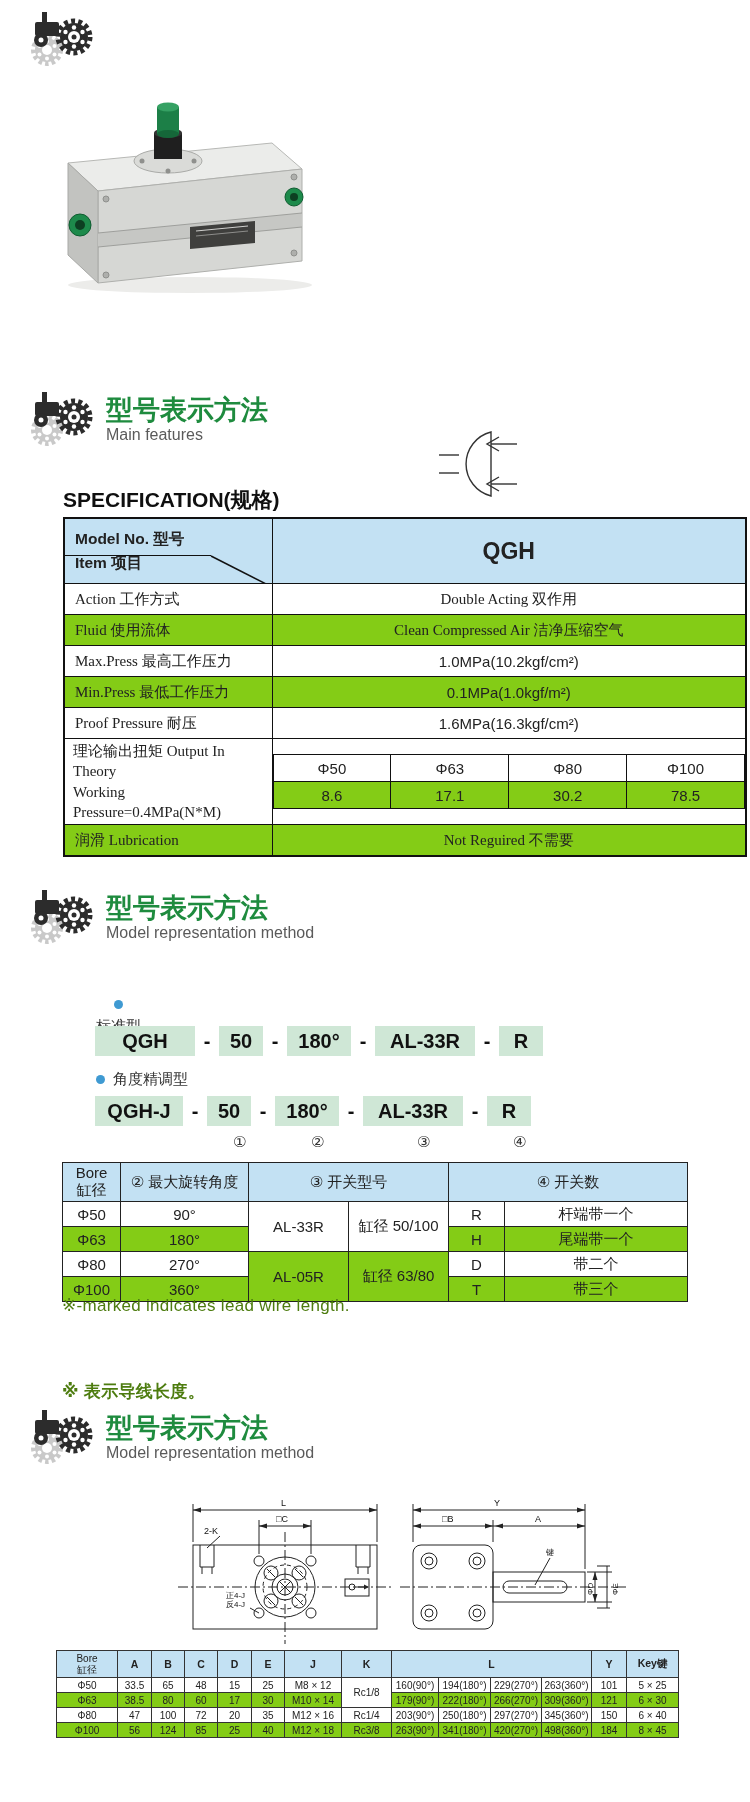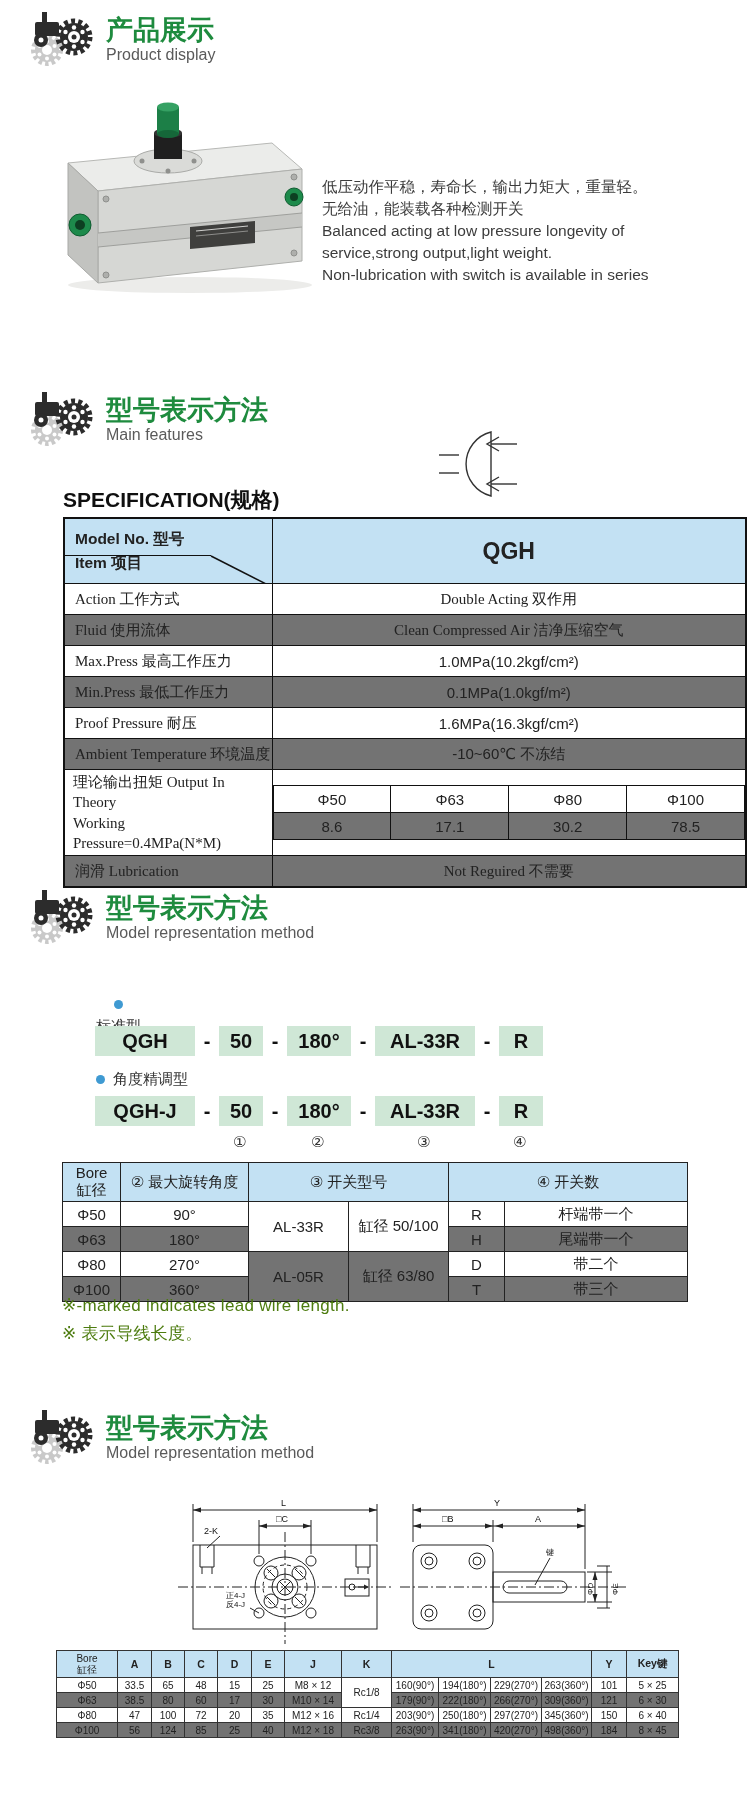--- a/index.html
+++ b/index.html
@@ -13,21 +13,21 @@
   .sec-sub{font-size:16px;color:#5a5a5a;margin-top:2px;}
   
   .desc{position:absolute;left:322px;top:176px;width:424px;font-size:15.5px;line-height:22px;color:#3c3c3c;font-weight:500;}
   
   .spec-heading{position:absolute;left:63px;top:486px;font-size:21px;font-weight:bold;color:#0f0f0f;}
   table.spec{position:absolute;left:63px;top:517px;width:682px;border-collapse:collapse;table-layout:fixed;border:2px solid #111;}
   table.spec td{border:1px solid #111;height:28px;font-size:15px;overflow:hidden;}
   table.spec .lbl{padding:0 0 0 10px;}
   table.spec .val{text-align:center;}
   .serif{font-family:"Liberation Serif","DejaVu Serif",serif;}
-  .g{background:#737373;} .w{background:#fff;}
+  .g{background:#84cc16;} .w{background:#fff;}
   .sp-head td{background:#c3e1f3;}
   .sp-head .head-right{font-size:23px;font-weight:bold;text-align:center;}
   .hl{position:relative;height:56px;}
   .hl .r1,.hl .r2{position:absolute;left:0;right:0;height:32px;line-height:32px;padding-left:10px;font-weight:bold;font-size:15.5px;}
   .hl .r1{top:0;} .hl .r2{bottom:0;}
   .hl .divider{position:absolute;top:32px;left:0;width:146px;border-top:1.5px solid #111;}
   .hl svg{position:absolute;top:0;left:0;}
   .torq-lbl{font-size:14px;line-height:1.35;padding:2px 8px 2px 8px;}
   td.torq-cell{padding:0;}
   table.torq{border-collapse:collapse;width:100%;table-layout:fixed;}
@@ -83,24 +83,20 @@
         <circle cx="46" cy="27" r="2.5" fill="#2c2c2c"></circle>
       <g fill="#fff">
           <circle cx="46" cy="17.5" r="2.2"></circle>
           <circle cx="54.5" cy="22" r="2.2"></circle>
           <circle cx="54.5" cy="32" r="2.2"></circle>
           <circle cx="46" cy="36.5" r="2.2"></circle>
           <circle cx="37.5" cy="32" r="2.2"></circle>
           <circle cx="37.5" cy="22" r="2.2"></circle>
         </g>
     </svg>
-    <div class="sec-titles">
-      <div class="sec-title">产品展示</div>
-      <div class="sec-sub">Product display</div>
-    </div>
   </div>
 
   <svg class="abs" style="left:40px;top:85px;" width="280" height="212" viewBox="0 0 280 212">
     <ellipse cx="150" cy="200" rx="122" ry="8" fill="#ececea"></ellipse>
     <polygon points="28,78 232,58 262,84 58,106" fill="#ebecea" stroke="#b7b8b5"></polygon>
     <polygon points="58,106 262,84 262,176 58,198" fill="#d6d7d4" stroke="#aeafac"></polygon>
     <polygon points="28,78 58,106 58,198 28,170" fill="#c2c3c0" stroke="#a8a9a6"></polygon>
     <polygon points="58,148 262,128 262,142 58,162" fill="#c6c7c4"></polygon>
     <line x1="58" y1="148" x2="262" y2="128" stroke="#9e9f9c"></line>
     <line x1="58" y1="162" x2="262" y2="142" stroke="#9e9f9c"></line>
@@ -120,27 +116,20 @@
     <circle cx="40" cy="140" r="11" fill="#1d8a4b" stroke="#0f5c30"></circle>
     <circle cx="40" cy="140" r="5" fill="#0d3f22"></circle>
     <circle cx="254" cy="112" r="9" fill="#1d8a4b" stroke="#0f5c30"></circle>
     <circle cx="254" cy="112" r="4" fill="#0d3f22"></circle>
     <circle cx="66" cy="114" r="3" fill="#aeafac" stroke="#8f908d"></circle>
     <circle cx="254" cy="92" r="3" fill="#aeafac" stroke="#8f908d"></circle>
     <circle cx="66" cy="190" r="3" fill="#aeafac" stroke="#8f908d"></circle>
     <circle cx="254" cy="168" r="3" fill="#aeafac" stroke="#8f908d"></circle>
   </svg>
 
-  <div class="desc">
-    <div>低压动作平稳，寿命长，输出力矩大，重量轻。</div>
-    <div>无给油，能装载各种检测开关</div>
-    <div>Balanced acting at low pressure longevity of</div>
-    <div>service,strong output,light weight.</div>
-    <div>Non-lubrication with switch is available in series</div>
-  </div>
 
   <div class="sec-head" style="top:390px;">
     <svg width="70" height="56" viewBox="0 0 70 56">
       <circle cx="19" cy="40" r="12" fill="#c9c9c9"></circle>
         <circle cx="19" cy="40" r="13.5" fill="none" stroke="#c9c9c9" stroke-width="5" stroke-dasharray="3.5 3"></circle>
         <circle cx="19" cy="40" r="5" fill="#fff"></circle>
       <g fill="#fff">
           <circle cx="19" cy="31.5" r="2"></circle>
           <circle cx="26.5" cy="36" r="2"></circle>
           <circle cx="26.5" cy="44.5" r="2"></circle>
@@ -218,24 +207,20 @@
       <td class="lbl serif">Max.Press 最高工作压力</td>
       <td class="val">1.0MPa(10.2kgf/cm²)</td>
     </tr>
     <tr class="g">
       <td class="lbl serif">Min.Press 最低工作压力</td>
       <td class="val">0.1MPa(1.0kgf/m²)</td>
     </tr>
     <tr class="w">
       <td class="lbl serif">Proof Pressure 耐压</td>
       <td class="val">1.6MPa(16.3kgf/cm²)</td>
-    </tr>
-    <tr class="g">
-      <td class="lbl serif">Ambient Temperature 环境温度</td>
-      <td class="val">-10~60℃ 不冻结</td>
     </tr>
     <tr class="w">
       <td class="torq-lbl serif">
         <div>理论输出扭矩 Output In Theory</div>
         <div>Working Pressure=0.4MPa(N*M)</div>
       </td>
       <td class="torq-cell">
         <table class="torq">
           <tbody>
                 <tr class="w">
@@ -312,21 +297,21 @@
     <span class="cdash">-</span>
     <span class="cbox" style="width:100px">AL-33R</span>
     <span class="cdash">-</span>
     <span class="cbox" style="width:44px">R</span>
   </div>
   <div class="bullet-row" style="left:96px;top:1070px;">
     <span class="bdot"></span>
     <span>角度精调型</span>
   </div>
   <div class="code-row" style="left:95px;top:1096px;">
-    <span class="cbox" style="width:100px">QGH-J</span>
+    <span class="cbox" style="width:88px">QGH-J</span>
     <span class="cdash">-</span>
     <span class="cbox" style="width:44px">50</span>
     <span class="cdash">-</span>
     <span class="cbox" style="width:64px">180°</span>
     <span class="cdash">-</span>
     <span class="cbox" style="width:100px">AL-33R</span>
     <span class="cdash">-</span>
     <span class="cbox" style="width:44px">R</span>
   </div>
   <span class="circ" style="left:233px;top:1133px;">①</span>
@@ -378,21 +363,21 @@
     <tr>
       <td class="g">Φ100</td>
       <td class="g">360°</td>
       <td class="g">T</td>
       <td class="g">带三个</td>
     </tr>
   </tbody>
     </table>
 
   <div class="note" style="top:1295px;">※-marked indicates lead wire length.</div>
-  <div class="note" style="top:1322px;">※ 表示导线长度。</div>
+  <div class="note" style="top:1380px;font-weight:bold;">※ 表示导线长度。</div>
 
   <div class="sec-head" style="top:1408px;">
     <svg width="70" height="56" viewBox="0 0 70 56">
       <circle cx="19" cy="40" r="12" fill="#c9c9c9"></circle>
         <circle cx="19" cy="40" r="13.5" fill="none" stroke="#c9c9c9" stroke-width="5" stroke-dasharray="3.5 3"></circle>
         <circle cx="19" cy="40" r="5" fill="#fff"></circle>
       <g fill="#fff">
           <circle cx="19" cy="31.5" r="2"></circle>
           <circle cx="26.5" cy="36" r="2"></circle>
           <circle cx="26.5" cy="44.5" r="2"></circle>

